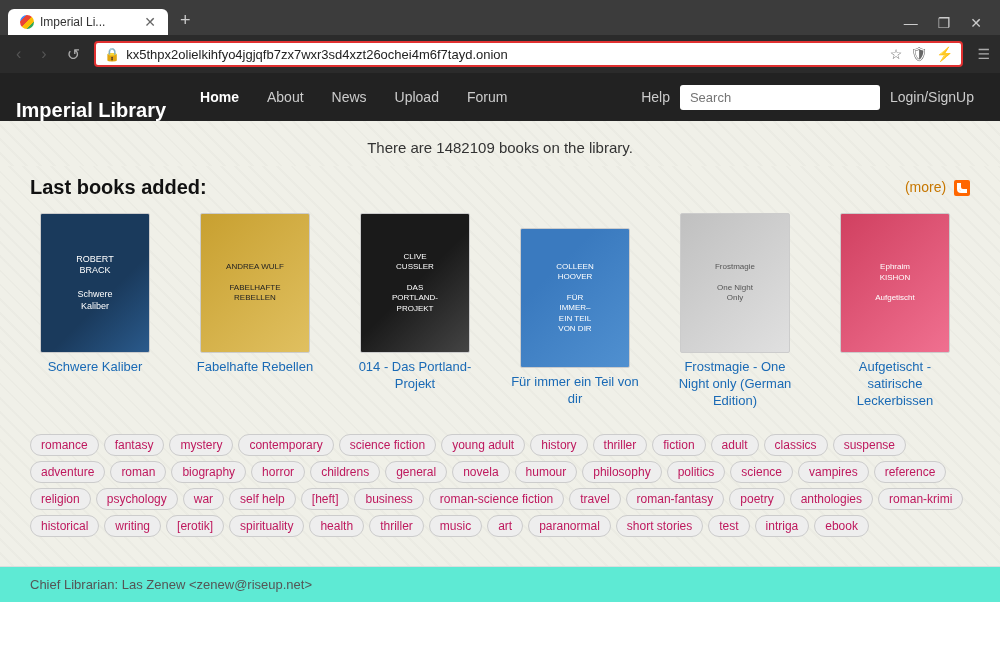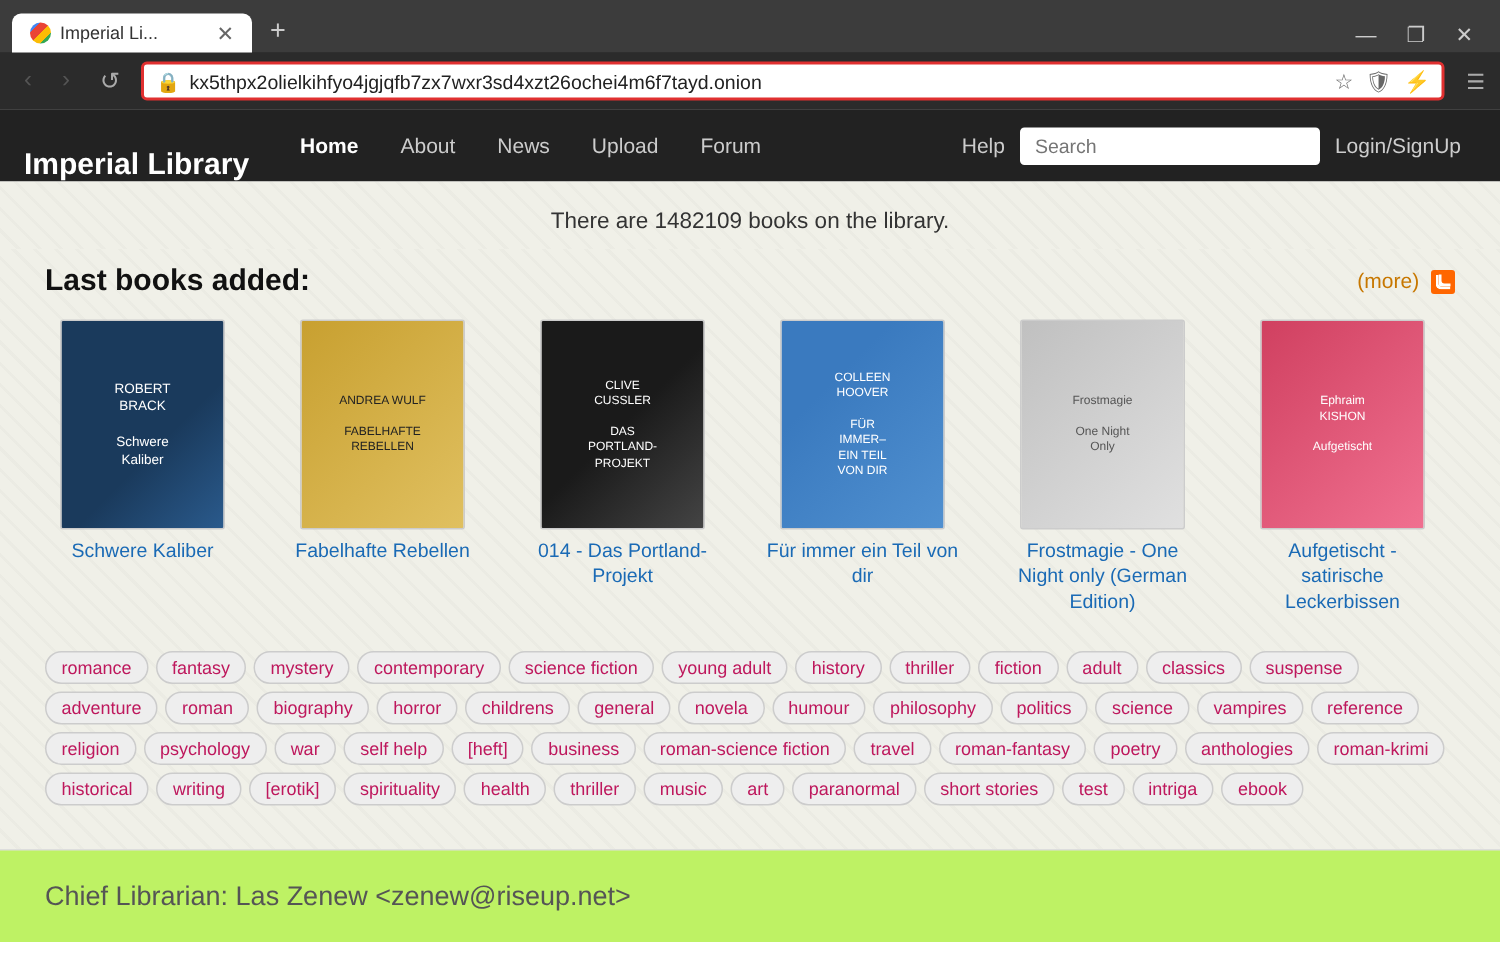--- a/index.html
+++ b/index.html
@@ -216,32 +216,32 @@
       border-radius: 12px;
       padding: 3px 10px;
       font-size: 12px;
       color: #be185d;
       cursor: pointer;
       text-decoration: none;
     }
 
     
     .footer-strip {
-      background: #bef264;
+      background: #5eead4;
       border-top: 1px solid #ddd;
-      padding: 20px 30px;
-      font-size: 18px;
+      padding: 10px 30px;
+      font-size: 13px;
       color: #555;
     }
 
     
     .book1 { background: linear-gradient(135deg, #1a3a5c 60%, #2a5a8c 100%); color: #fff; font-size: 9px; padding: 4px; }
     .book2 { background: linear-gradient(135deg, #c8a030 0%, #e0c060 100%); color: #222; font-size: 9px; padding: 4px; }
     .book3 { background: linear-gradient(135deg, #1a1a1a 50%, #444 100%); color: #fff; font-size: 9px; padding: 4px; }
-    .book4 { background: linear-gradient(135deg, #3a7abf 30%, #5090d0 100%); color: #fff; font-size: 9px; padding: 4px; }
+    .book4 { background: linear-gradient(135deg, #3a7abf 30%, #5090d0 100%); color: #fff; font-size: 9px; padding: 4px; margin-top: 15px; }
     .book5 { background: linear-gradient(135deg, #c0c0c0 0%, #e0e0e0 100%); color: #333; font-size: 9px; padding: 4px; }
     .book6 { background: linear-gradient(135deg, #d04060 0%, #f07090 100%); color: #fff; font-size: 9px; padding: 4px; }
 
     .cover-text { text-align: center; line-height: 1.3; }
   </style>
 </head>
 <body>
 
 <div class="browser-chrome">
 

